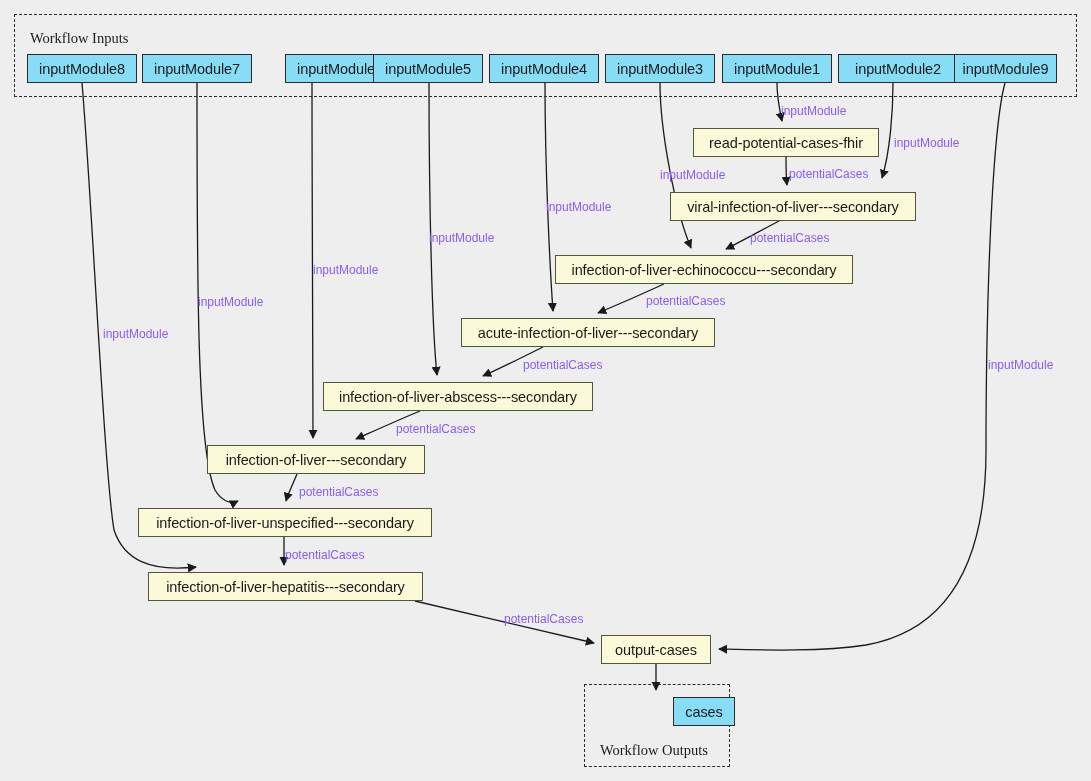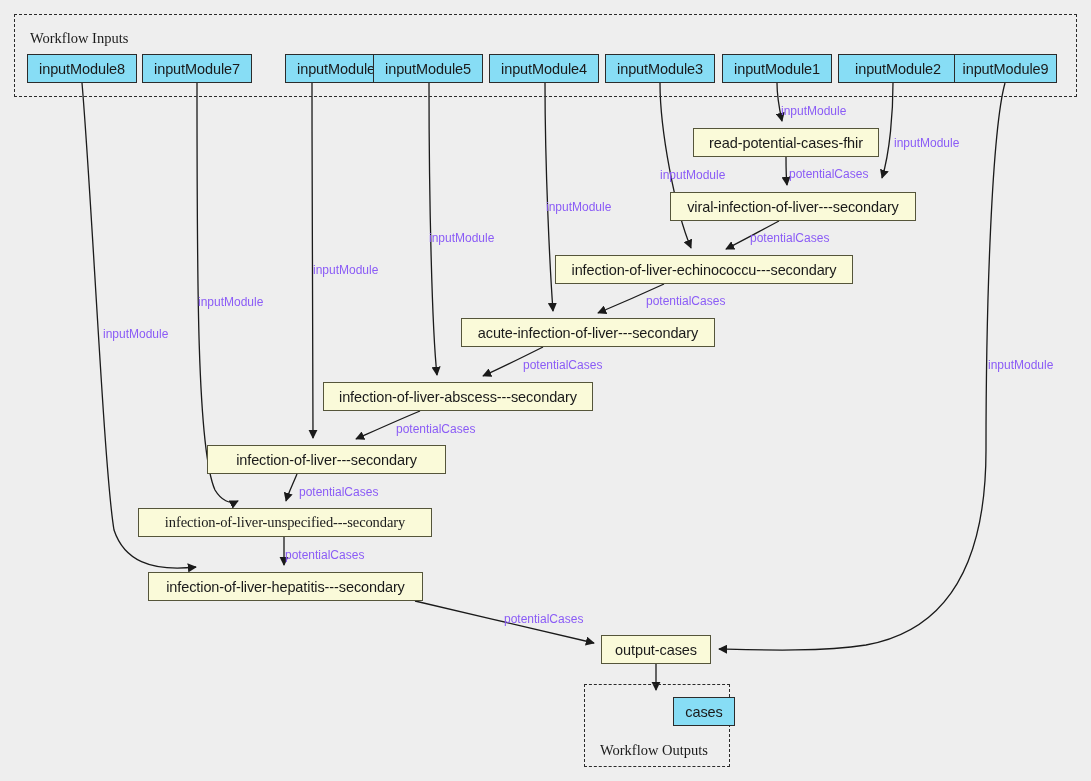--- a/index.html
+++ b/index.html
@@ -111,22 +111,22 @@
       <div class="node io" style="left: 605px; top: 54px; width: 110px; height: 29px;">inputModule3</div>
       <div class="node io" style="left: 722px; top: 54px; width: 110px; height: 29px;">inputModule1</div>
       <div class="node io" style="left: 838px; top: 54px; width: 120px; height: 29px;">inputModule2</div>
       <div class="node io" style="left: 954px; top: 54px; width: 103px; height: 29px;">inputModule9</div>
       <div class="node io" style="left: 627px; top: 697px; width: 62px; height: 29px; margin-left: 46px;">cases</div>
       <div class="node process" style="left: 693px; top: 128px; width: 186px; height: 29px;">read-potential-cases-fhir</div>
       <div class="node process" style="left: 670px; top: 192px; width: 246px; height: 29px;">viral-infection-of-liver---secondary</div>
       <div class="node process" style="left: 555px; top: 255px; width: 298px; height: 29px;">infection-of-liver-echinococcu---secondary</div>
       <div class="node process" style="left: 439px; top: 318px; width: 254px; height: 29px; margin-left: 22px;">acute-infection-of-liver---secondary</div>
       <div class="node process" style="left: 323px; top: 382px; width: 270px; height: 29px;">infection-of-liver-abscess---secondary</div>
-      <div class="node process" style="left: 207px; top: 445px; width: 239px; height: 29px;">infection-of-liver---secondary</div>
-      <div class="node process" style="left: 138px; top: 508px; width: 294px; height: 29px; font-family: Liberation Serif, serif;">infection-of-liver-unspecified---secondary</div>
+      <div class="node process" style="left: 207px; top: 445px; width: 218px; height: 29px;">infection-of-liver---secondary</div>
+      <div class="node process" style="left: 138px; top: 508px; width: 294px; height: 29px;">infection-of-liver-unspecified---secondary</div>
       <div class="node process" style="left: 148px; top: 572px; width: 275px; height: 29px;">infection-of-liver-hepatitis---secondary</div>
       <div class="node process" style="left: 601px; top: 635px; width: 110px; height: 29px;">output-cases</div>
     </div>
   <div id="labels-layer">
       <div class="edge-label" style="left: 781px; top: 104px;">inputModule</div>
       <div class="edge-label" style="left: 789px; top: 167px;">potentialCases</div>
       <div class="edge-label" style="left: 894px; top: 136px;">inputModule</div>
       <div class="edge-label" style="left: 660px; top: 168px;">inputModule</div>
       <div class="edge-label" style="left: 750px; top: 231px;">potentialCases</div>
       <div class="edge-label" style="left: 546px; top: 200px;">inputModule</div>

